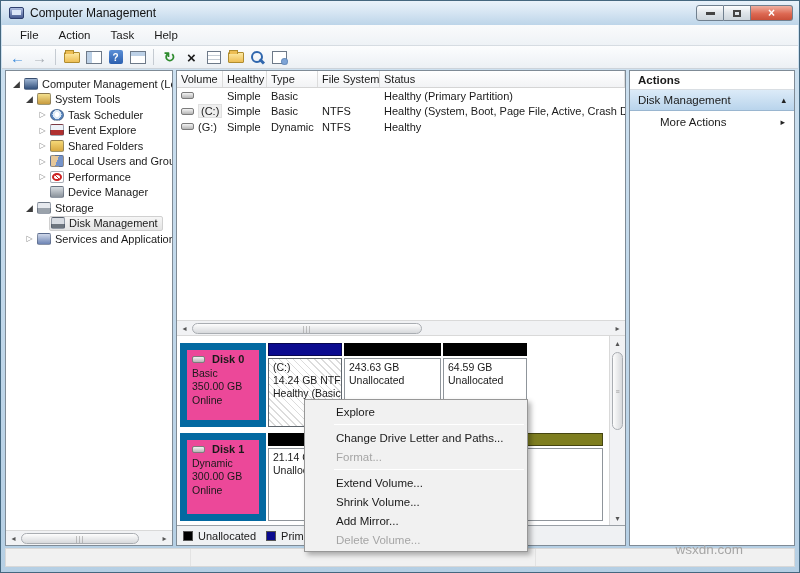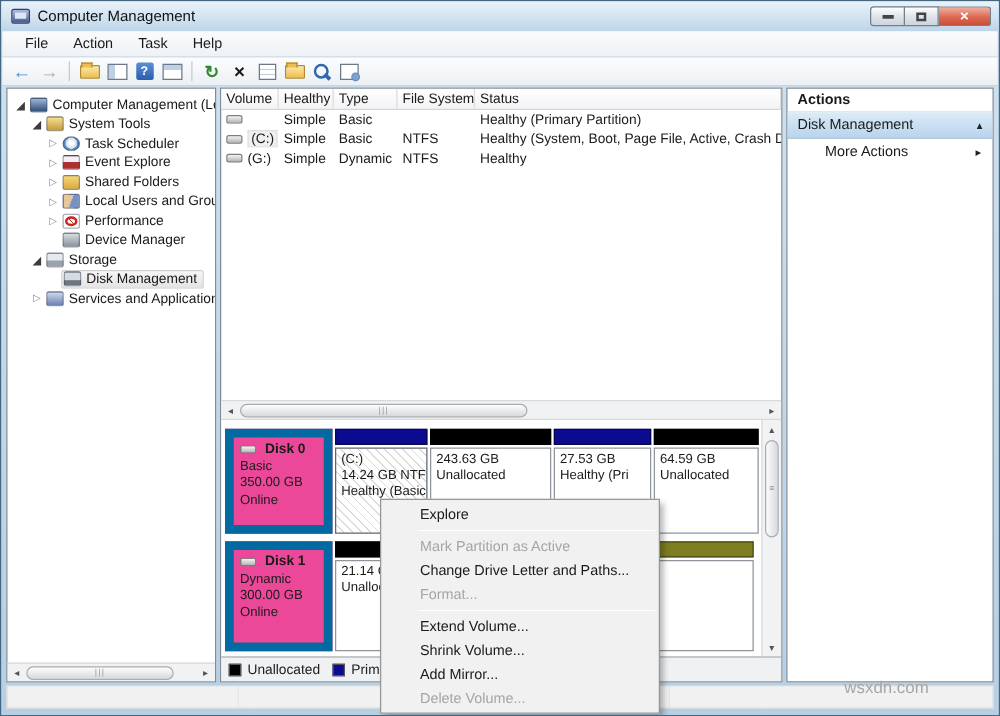--- a/index.html
+++ b/index.html
@@ -356,27 +356,20 @@
                     <div>Healthy (Basic</div>
                   </div>
                 </div>
                 <div class="part" style="width: 97px;">
                   <div class="part-bar" style="background: rgb(0, 0, 0);"></div>
                   <div class="part-body">
                     <div>243.63 GB</div>
                     <div>Unallocated</div>
                   </div>
                 </div>
-                <div class="part" style="width: 78px;">
-                  <div class="part-bar" style="background: rgb(11, 11, 143);"></div>
-                  <div class="part-body">
-                    <div>27.53 GB</div>
-                    <div>Healthy (Pri</div>
-                  </div>
-                </div>
                 <div class="part" style="width: 84px;">
                   <div class="part-bar" style="background: rgb(0, 0, 0);"></div>
                   <div class="part-body">
                     <div>64.59 GB</div>
                     <div>Unallocated</div>
                   </div>
                 </div>
               </div>
             </div>
             <div class="disk-row disk1">
@@ -440,21 +433,20 @@
 
   <div class="statusbar">
     <span class="status-cell sc1"></span>
       <span class="status-cell sc2"></span>
       <span class="status-cell sc3"></span>
   </div>
 
   <div class="ctxmenu" id="ctxmenu">
       <div class="ctx-item">Explore</div>
       <div class="ctx-sep"></div>
-      <div class="ctx-item disabled">Mark Partition as Active</div>
       <div class="ctx-item">Change Drive Letter and Paths...</div>
       <div class="ctx-item disabled">Format...</div>
       <div class="ctx-sep"></div>
       <div class="ctx-item">Extend Volume...</div>
       <div class="ctx-item">Shrink Volume...</div>
       <div class="ctx-item">Add Mirror...</div>
       <div class="ctx-item disabled">Delete Volume...</div>
     </div>
 
   <div class="watermark">wsxdn.com</div>

